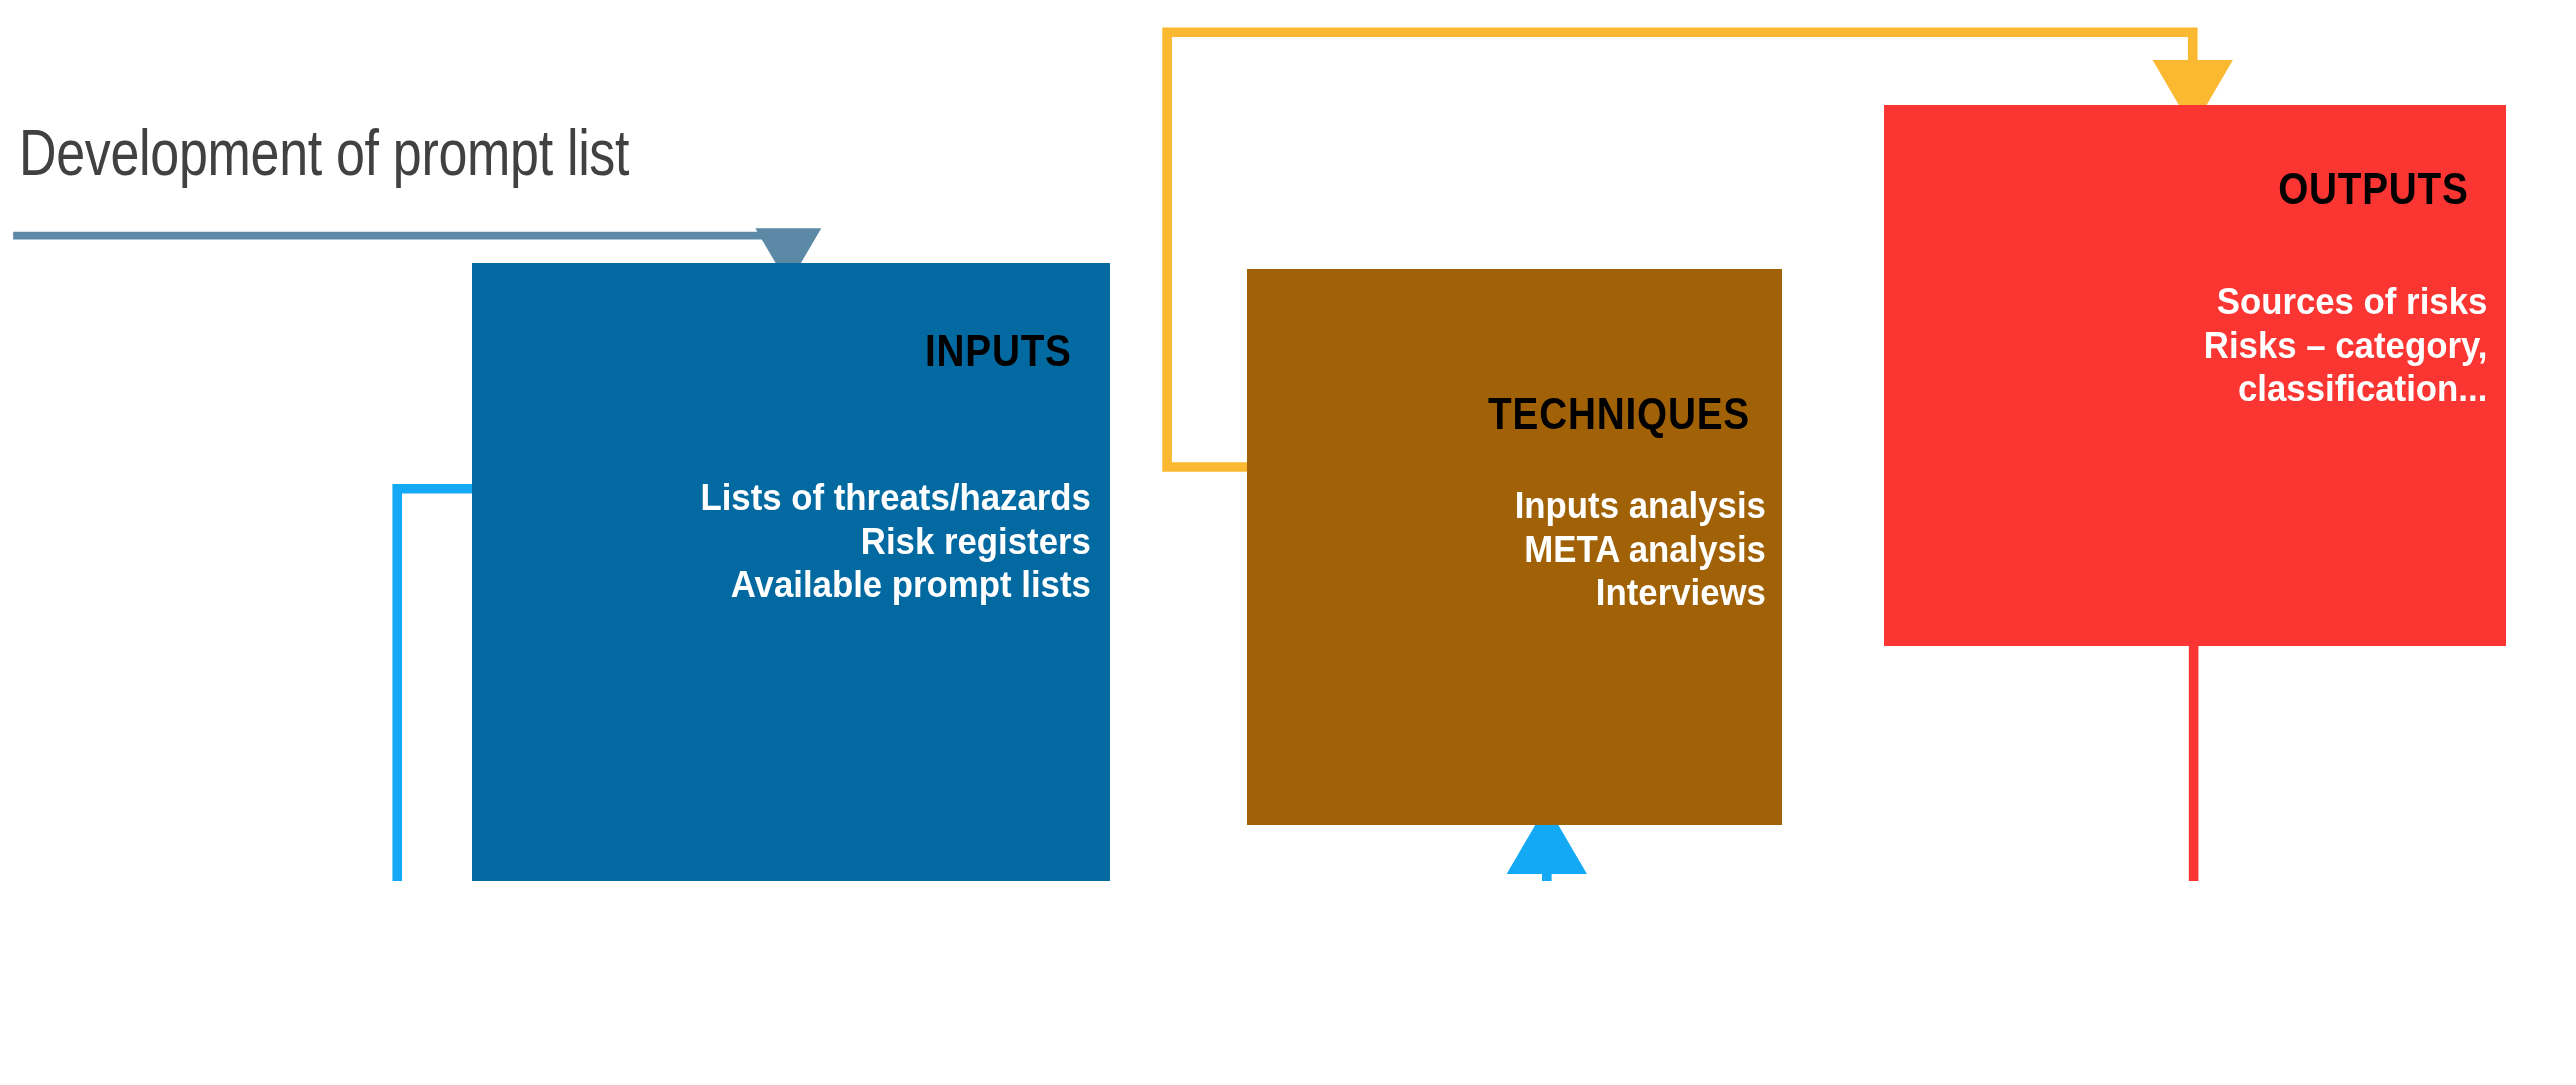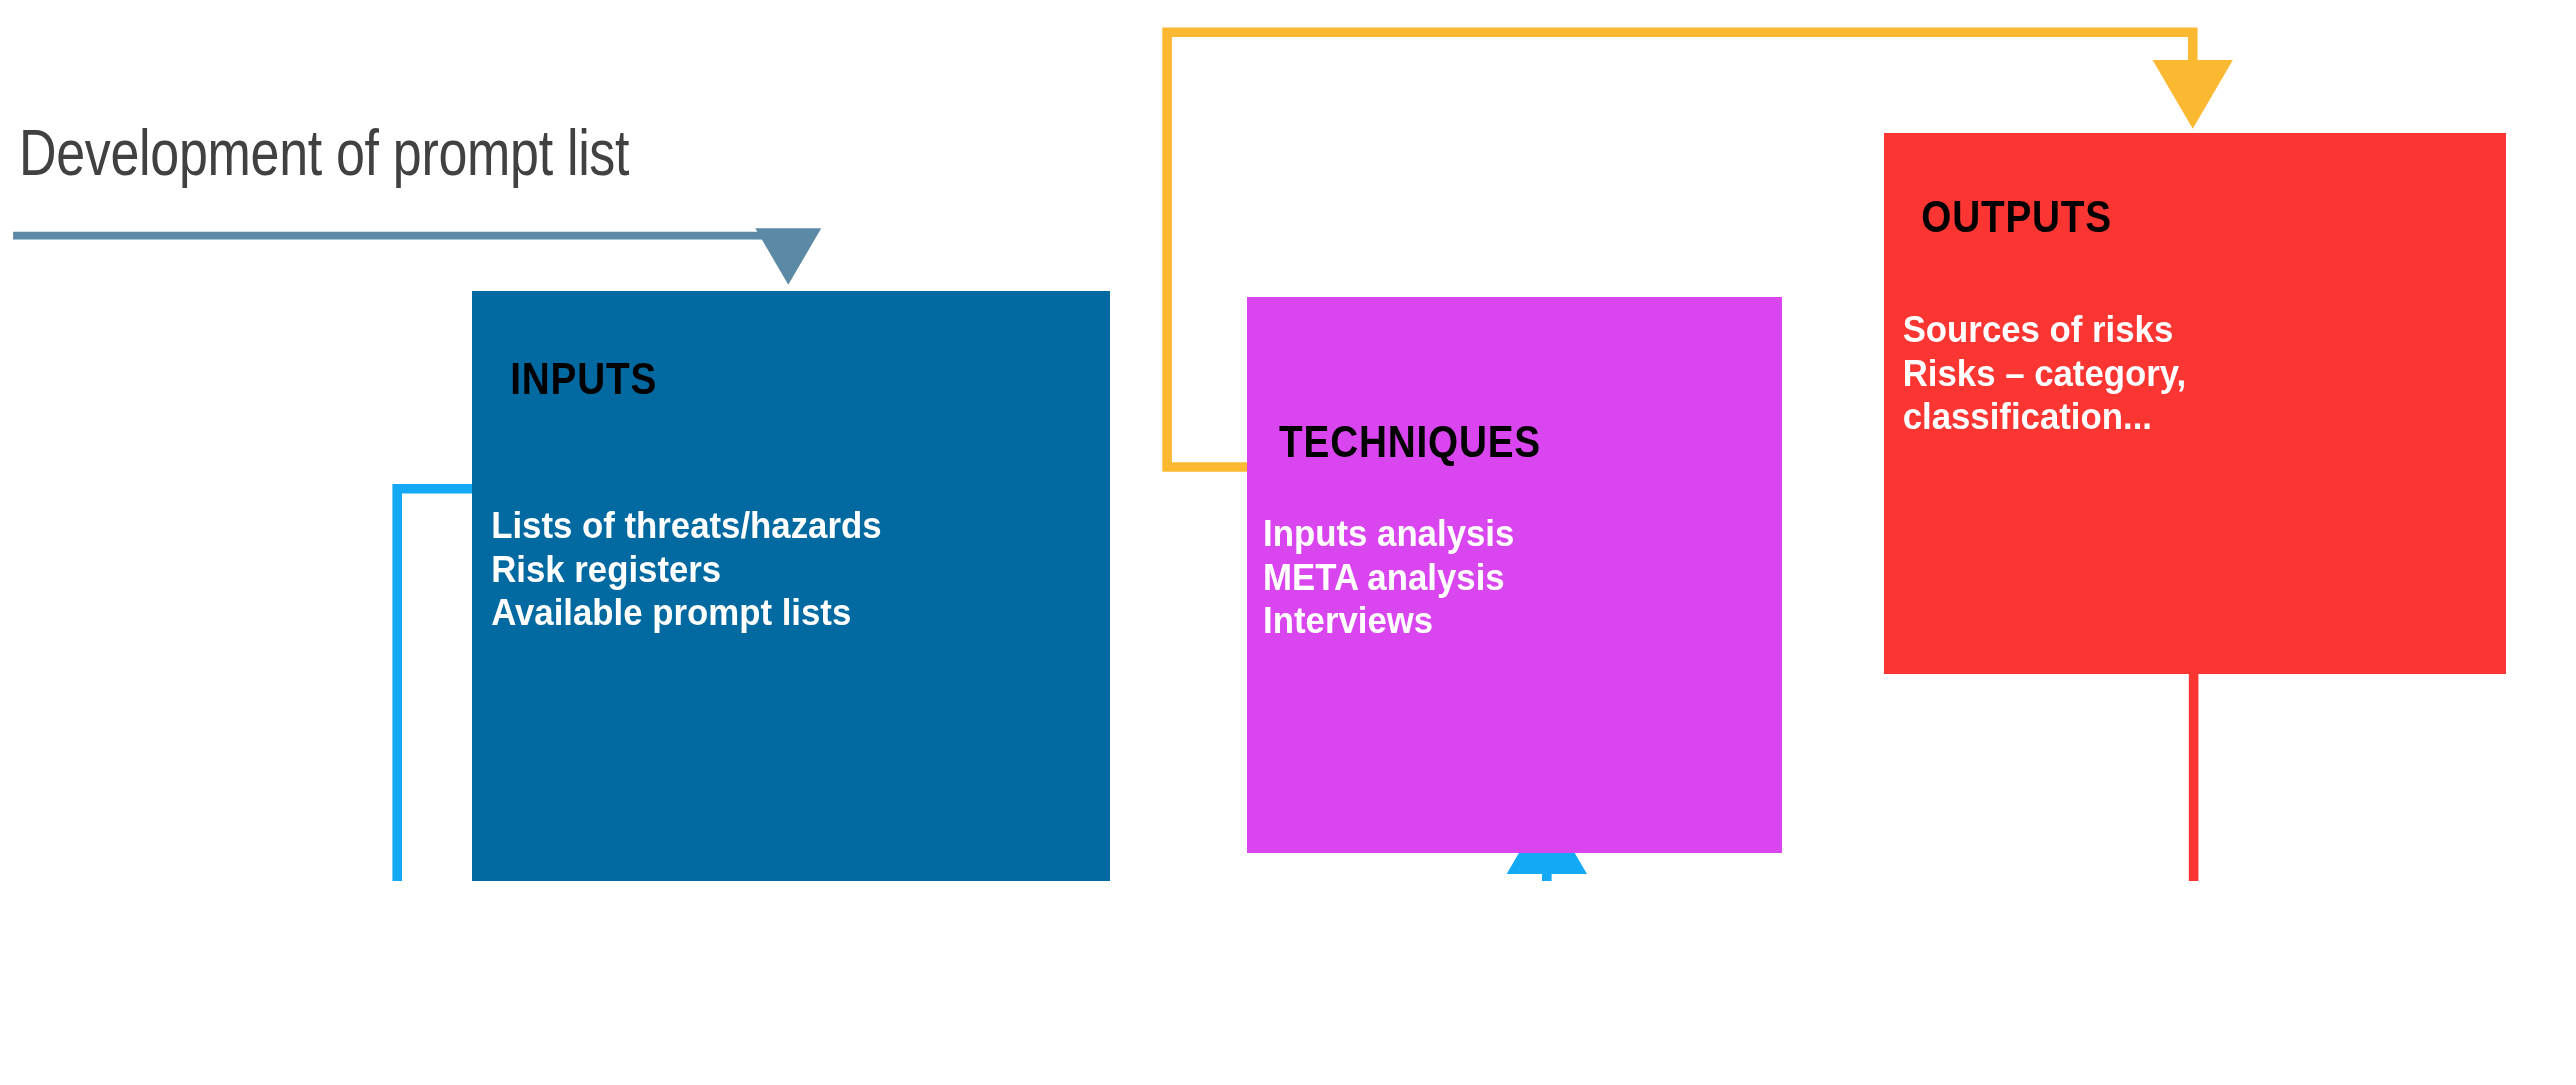--- a/index.html
+++ b/index.html
@@ -39,23 +39,22 @@
     color: #414141;
     white-space: nowrap;
     transform: scaleX(0.80);
     transform-origin: left top;
   }
 
   
   .node {
     position: absolute;
     box-sizing: border-box;
-    text-align: left;
+    text-align: right;
     overflow: hidden;
-    margin-top: 28px;
   }
   .node-heading {
     font-family: "Liberation Sans Narrow", "Liberation Sans", sans-serif;
     font-weight: 700;
     font-size: 44px;
     letter-spacing: 0.9px;
     color: #000000;
     white-space: nowrap;
     transform: scaleX(0.88);
   }
@@ -79,21 +78,21 @@
   }
   #node-inputs .node-heading { margin-top: 63px; }
   #node-inputs .node-body    { margin-top: 100px; }
 
   
   #node-techniques {
     left: 1247px;
     top: 269px;
     width: 535px;
     height: 556px;
-    background: #d946ef;
+    background: #a16207;
   }
   #node-techniques .node-heading { margin-top: 120px; }
   #node-techniques .node-body    { margin-top: 45px; }
 
   
   #node-outputs {
     left: 1884px;
     top: 105px;
     width: 622px;
     height: 541px;

